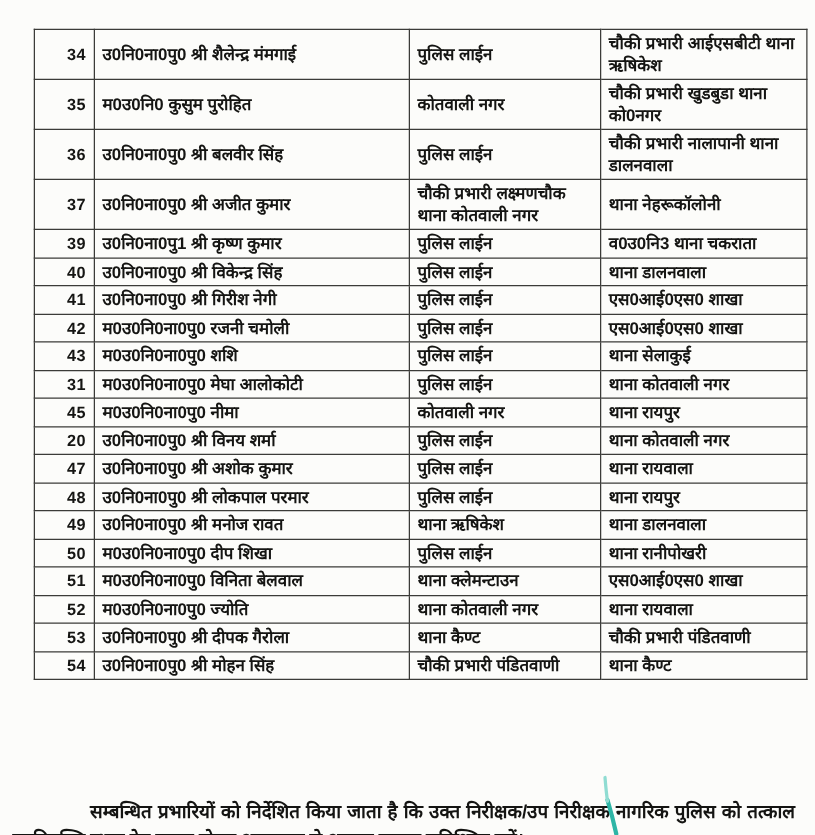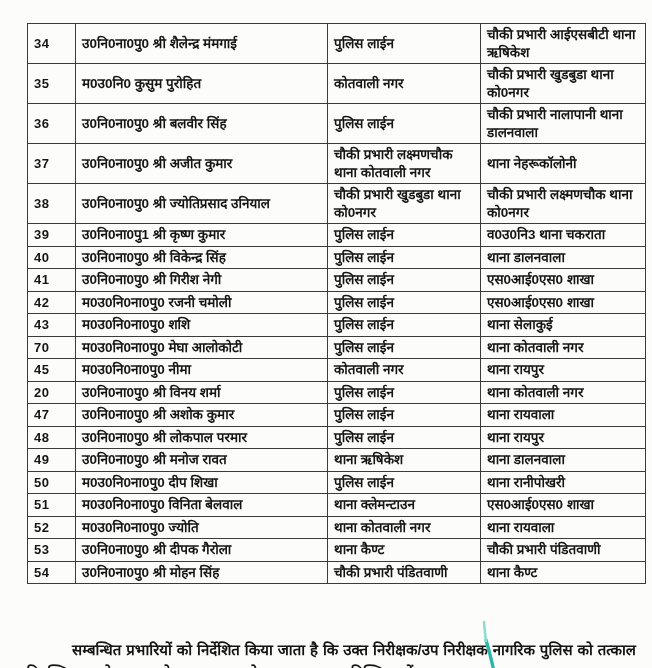--- a/index.html
+++ b/index.html
@@ -29,21 +29,21 @@
     border: 1px solid #3b3b38;
     padding: 2px 6px;
     font-size: 13.5px;
     line-height: 17.5px;
     font-weight: 600;
     vertical-align: middle;
     color: #151513;
     word-wrap: break-word;
   }
   .transfer-table td.c-sno {
-    text-align: left;
+    text-align: right;
     font-size: 13px;
     letter-spacing: 0.5px;
   }
   
   .footer-para {
     position: absolute;
     left: 10px;
     top: 599px;
     width: 626px;
     font-size: 15px;
@@ -95,26 +95,20 @@
       <td>पुलिस लाईन</td>
       <td>चौकी प्रभारी नालापानी थाना डालनवाला</td>
     </tr>
         <tr>
       <td class="c-sno">37</td>
       <td>उ0नि0ना0पु0 श्री अजीत कुमार</td>
       <td>चौकी प्रभारी लक्ष्मणचौक थाना कोतवाली नगर</td>
       <td>थाना नेहरूकॉलोनी</td>
     </tr>
         <tr>
-      <td class="c-sno">38</td>
-      <td>उ0नि0ना0पु0 श्री ज्योतिप्रसाद उनियाल</td>
-      <td>चौकी प्रभारी खुडबुडा थाना को0नगर</td>
-      <td>चौकी प्रभारी लक्ष्मणचौक थाना को0नगर</td>
-    </tr>
-        <tr>
       <td class="c-sno">39</td>
       <td>उ0नि0ना0पु1 श्री कृष्ण कुमार</td>
       <td>पुलिस लाईन</td>
       <td>व0उ0नि3 थाना चकराता</td>
     </tr>
         <tr>
       <td class="c-sno">40</td>
       <td>उ0नि0ना0पु0 श्री विकेन्द्र सिंह</td>
       <td>पुलिस लाईन</td>
       <td>थाना डालनवाला</td>
@@ -131,21 +125,21 @@
       <td>पुलिस लाईन</td>
       <td>एस0आई0एस0 शाखा</td>
     </tr>
         <tr>
       <td class="c-sno">43</td>
       <td>म0उ0नि0ना0पु0 शशि</td>
       <td>पुलिस लाईन</td>
       <td>थाना सेलाकुई</td>
     </tr>
         <tr>
-      <td class="c-sno">70</td>
+      <td class="c-sno">31</td>
       <td>म0उ0नि0ना0पु0 मेघा आलोकोटी</td>
       <td>पुलिस लाईन</td>
       <td>थाना कोतवाली नगर</td>
     </tr>
         <tr>
       <td class="c-sno">45</td>
       <td>म0उ0नि0ना0पु0 नीमा</td>
       <td>कोतवाली नगर</td>
       <td>थाना रायपुर</td>
     </tr>

